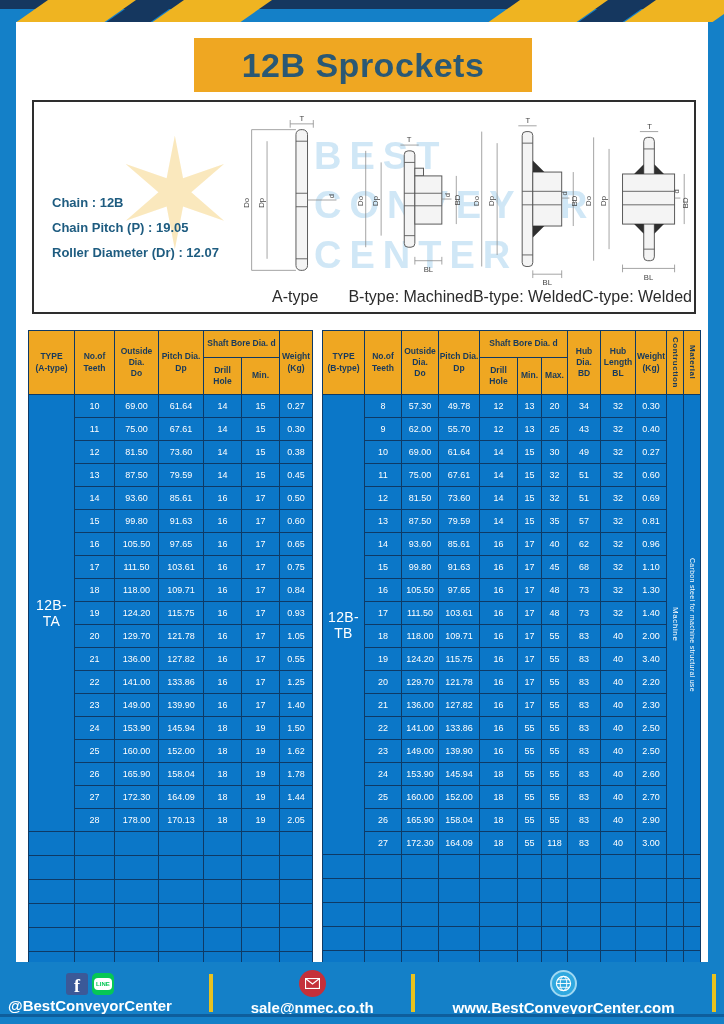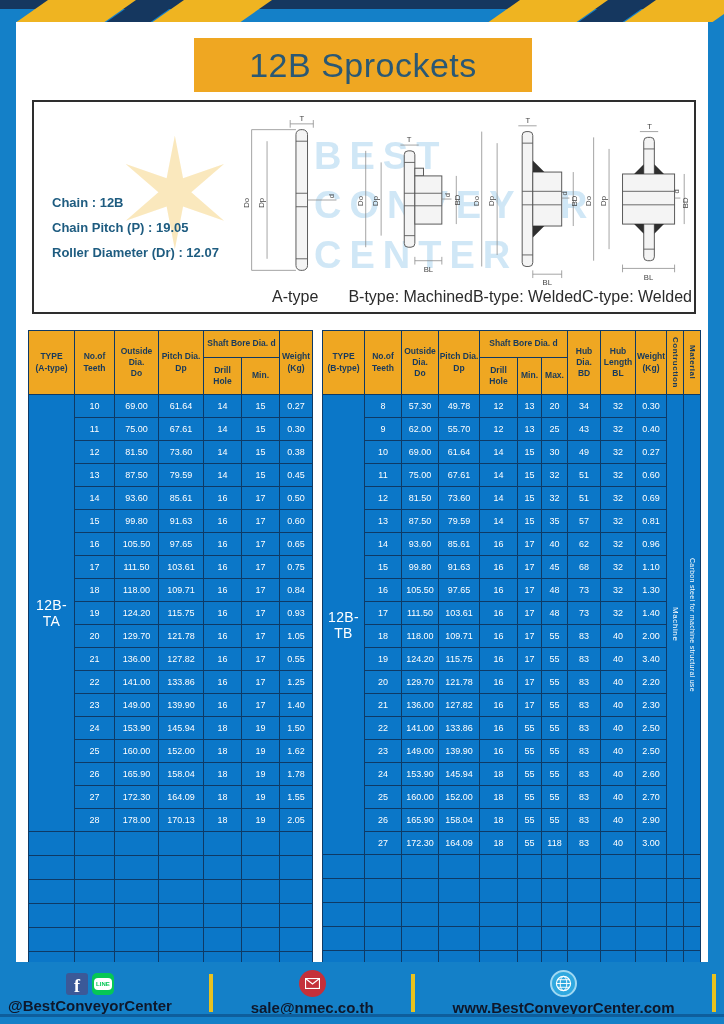--- a/index.html
+++ b/index.html
@@ -11,21 +11,21 @@
   .navy-top{position:absolute;top:0;left:0;width:724px;height:9px;background:#15375F;}
   .stripe{position:absolute;top:0;height:22px;transform:skewX(-55deg);transform-origin:top left;}
   .stripe.y{background:#EFB421;width:88px;}
   .stripe.n{background:#15375F;width:44px;}
 
   
   .sheet{position:absolute;left:16px;top:22px;width:692px;height:946px;background:#ffffff;}
 
   .title-banner{position:absolute;left:178px;top:16px;width:338px;height:54px;
     background:#EFA722;display:flex;align-items:center;justify-content:center;
-    color:#2A5874;font-size:34px;font-weight:normal;letter-spacing:.5px;}
+    color:#2A5874;font-size:34px;font-weight:bold;letter-spacing:.5px;}
 
   
   .spec-box{position:absolute;left:16px;top:78px;width:660px;height:210px;
     border:2px solid #2e2e2e;background:#fff;overflow:hidden;}
   .wm-star{position:absolute;left:78px;top:18px;font-size:150px;line-height:1;
     color:rgba(243,198,90,.40);z-index:0;}
   .wm-text{position:absolute;left:280px;top:30px;width:330px;z-index:0;
     font-size:38px;font-weight:bold;letter-spacing:8px;line-height:1.3;
     color:rgba(100,175,225,.30);}
   .specs{position:absolute;left:18px;top:88px;z-index:2;}
@@ -55,21 +55,21 @@
   td.type-cell{font-size:14px;letter-spacing:.3px;}
   th.vert-th{writing-mode:vertical-rl;font-size:8px;letter-spacing:.5px;padding:2px 0;}
   td.vert-cell{writing-mode:vertical-rl;font-size:8px;letter-spacing:.6px;}
   td.vert-cell.mat{font-size:7px;letter-spacing:.3px;}
 
   
   .footer{position:absolute;left:0;top:962px;width:724px;height:62px;background:#1480C8;
     display:flex;align-items:center;justify-content:space-between;padding:0 8px;box-sizing:border-box;}
   .f-group{display:flex;flex-direction:column;align-items:center;gap:2px;}
   .f-icons{display:flex;gap:4px;align-items:center;}
-  .f-text{color:#0f172a;font-weight:bold;font-size:15px;white-space:nowrap;}
+  .f-text{color:#ffffff;font-weight:bold;font-size:15px;white-space:nowrap;}
   .f-div{width:4px;height:38px;background:#E8C21F;}
   .icon-fb{width:22px;height:22px;background:#3B5998;border-radius:3px;color:#fff;
     font-weight:bold;font-size:18px;display:flex;align-items:flex-end;justify-content:center;
     font-family:"Liberation Serif",serif;line-height:1;}
   .icon-line{width:22px;height:22px;background:#06C755;border-radius:5px;
     display:flex;align-items:center;justify-content:center;}
   .icon-line span{background:#fff;border-radius:4px;color:#06C755;font-size:6px;
     font-weight:bold;padding:3px 2px;line-height:1;}
   .icon-circle{width:27px;height:27px;border-radius:50%;display:flex;align-items:center;justify-content:center;}
   .icon-mail{background:#C5303A;}
@@ -386,21 +386,21 @@
             <td>18</td>
             <td>19</td>
             <td>1.78</td>
           </tr>
           <tr>
             <td>27</td>
             <td>172.30</td>
             <td>164.09</td>
             <td>18</td>
             <td>19</td>
-            <td>1.55</td>
+            <td>1.44</td>
           </tr>
           <tr>
             <td>28</td>
             <td>178.00</td>
             <td>170.13</td>
             <td>18</td>
             <td>19</td>
             <td>2.05</td>
           </tr>
           <tr class="filler">

